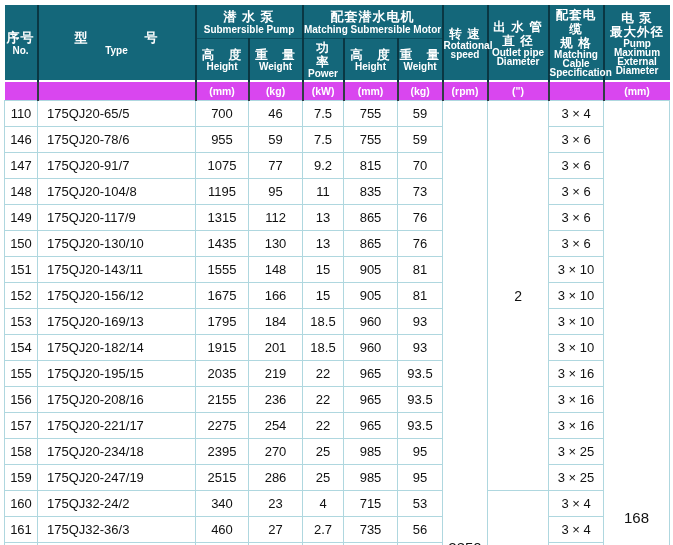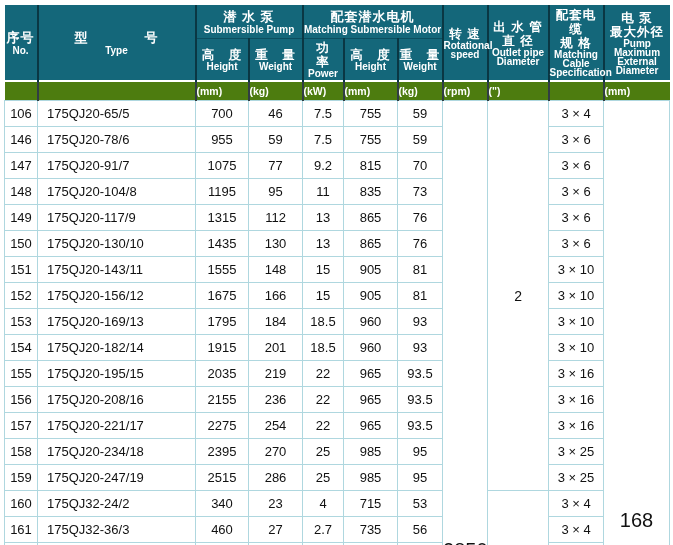--- a/index.html
+++ b/index.html
@@ -31,25 +31,25 @@
   thead tr.row-b th{height:30px;}
   thead th.group{border-bottom:1px solid #0C4E5F;}
   thead tr:first-child th{border-top:none;}
   thead tr.row-a th:first-child{border-left:none;text-align:center;}
   thead tr.row-a th:last-child{border-right:none;}
   .zh{font-size:13px;line-height:16px;letter-spacing:1px;}
   .zh-small{font-size:12.5px;line-height:14px;letter-spacing:1px;}
   .en{font-size:10px;line-height:9px;font-weight:bold;letter-spacing:0;}
   
   tr.units td{
-    background:#4d7c0f;
+    background:#d946ef;
     color:#ffffff;
     font-size:10.5px;
     font-weight:bold;
-    text-align:left;
+    text-align:center;
     height:18px;
     border-left:2px solid #313D44;
     border-right:2px solid #313D44;
     border-top:2px solid #ffffff;
     border-bottom:none;
     padding:0;
   }
   tr.units td:first-child{border-left:none;}
   tr.units td:last-child{border-right:none;}
   
@@ -63,21 +63,21 @@
     padding:0;
     height:25px;
     overflow:hidden;
   }
   tbody tr{height:25px;}
   tbody td.c-type{text-align:left;padding-left:9px;margin-top:40px;}
   tbody td.merged{position:relative;}
   .abs-val{
     position:absolute;left:0;right:0;
     text-align:center;
-    font-size:20px;color:#111111;
+    font-size:15px;color:#111111;
   }
   .rpm-val{top:438px;}
   .dia-val{top:408px;}
   .outlet-val{font-size:14px;}
 </style>
 </head>
 <body>
 
 <div class="screen">
   <table class="spec-table">
@@ -167,21 +167,21 @@
         <td>(mm)</td>
         <td>(kg)</td>
         <td>(rpm)</td>
         <td>(")</td>
         <td></td>
         <td>(mm)</td>
       </tr>
     </thead>
     <tbody>
       <tr id="row-first">
-        <td class="c-no">106</td>
+        <td class="c-no">110</td>
         <td class="c-type">175QJ20-65/5</td>
         <td>700</td>
         <td>46</td>
         <td>7.5</td>
         <td>755</td>
         <td>59</td>
         <td class="merged" rowspan="19">
           <span class="abs-val rpm-val">2850</span>
         </td>
         <td class="merged" rowspan="15">

